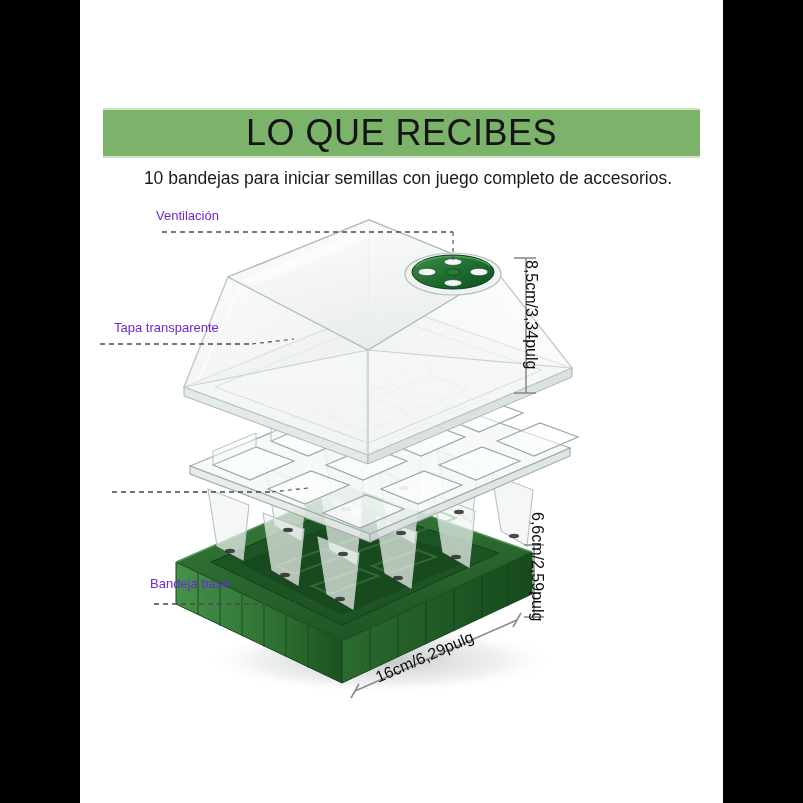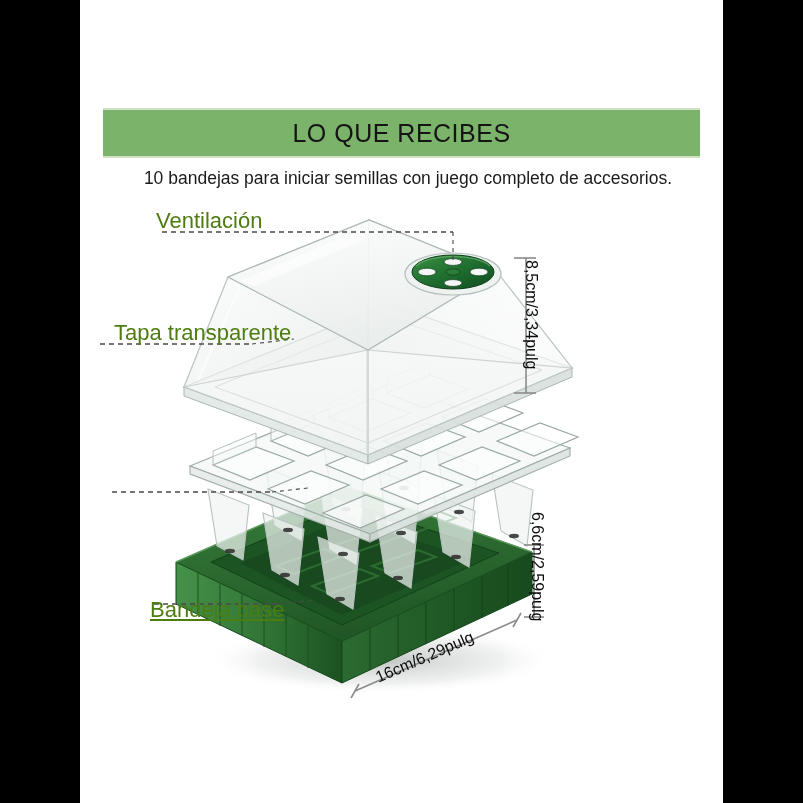--- a/index.html
+++ b/index.html
@@ -39,21 +39,21 @@
     height: 50px;
     background: #7cb36b;
     border-top: 2px solid #cfe2c6;
     border-bottom: 2px solid #cfe2c6;
     box-sizing: border-box;
     display: flex;
     align-items: center;
     justify-content: center;
   }
   #banner-title {
-    font-size: 25px;
+    font-size: 36px;
     letter-spacing: 0.5px;
     color: #141414;
     font-weight: 400;
     white-space: nowrap;
     font-family: "Liberation Sans", sans-serif;
   }
   #subtitle {
     position: absolute;
     left: 0;
     top: 168px;
@@ -70,28 +70,28 @@
     left: 0;
     top: 0;
     width: 643px;
     height: 803px;
   }
   #illus svg { display: block; }
 
   
   .callout {
     position: absolute;
-    font-size: 22px;
-    color: #4d7c0f;
+    font-size: 13px;
+    color: #6d28d9;
     white-space: nowrap;
   }
   #label-ventilacion { left: 76px;  top: 208px; }
   #label-tapa        { left: 14px;  top: 320px; margin-left: 20px; }
   #label-celdas      { left: 28px;  top: 468px; }
-  #label-base        { left: 70px;  top: 597px; text-decoration: underline; }
+  #label-base        { left: 70px;  top: 576px; }
 
   
   .dim {
     position: absolute;
     font-size: 16px;
     color: #0b0b0b;
     white-space: nowrap;
   }
   #dim-height {
     left: 460px;

